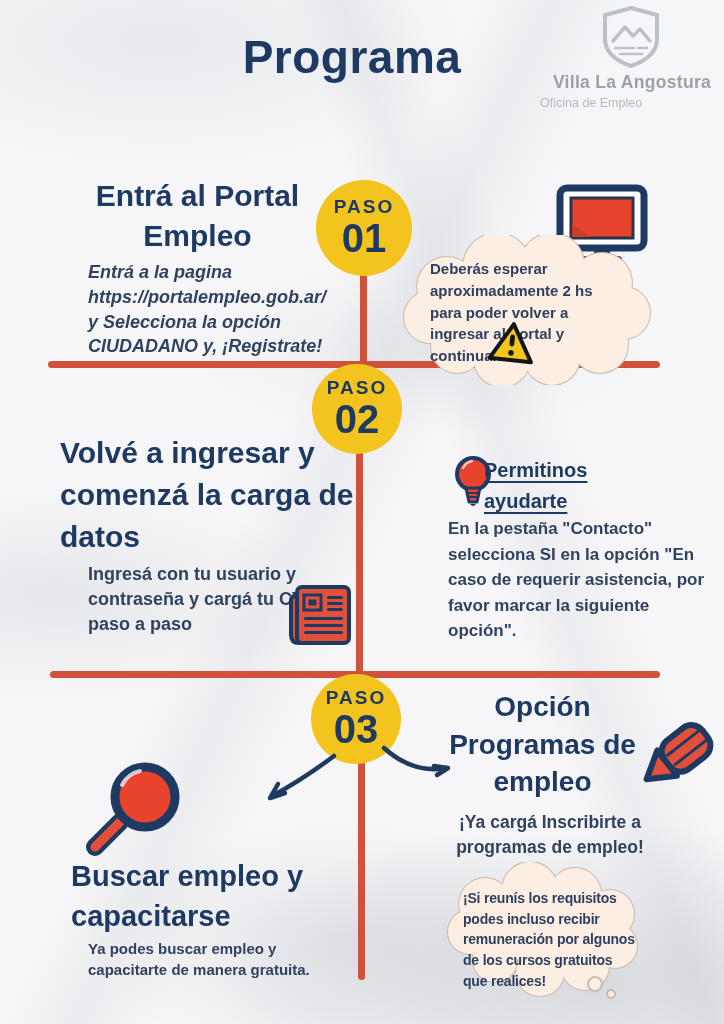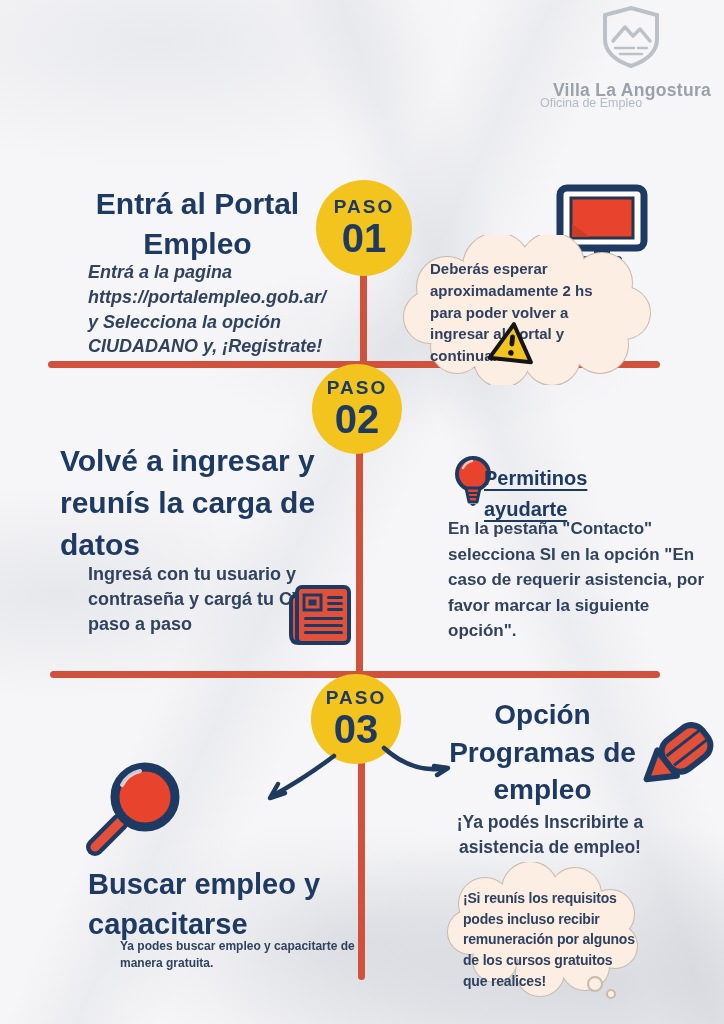--- a/index.html
+++ b/index.html
@@ -8,43 +8,44 @@
       radial-gradient(620px 260px at 82% 96%, rgba(138,146,160,.28), rgba(138,146,160,0) 62%),
       radial-gradient(420px 200px at 47% 92%, rgba(148,154,168,.18), transparent 60%),
       radial-gradient(420px 170px at 8% 58%, rgba(150,156,170,.16), transparent 62%),
       radial-gradient(380px 150px at 58% 34%, rgba(150,156,170,.12), transparent 60%),
       radial-gradient(520px 210px at 22% 4%, rgba(158,164,178,.15), transparent 60%),
       linear-gradient(115deg, transparent 40%, rgba(148,155,170,.11) 46%, transparent 53%),
       linear-gradient(70deg, transparent 60%, rgba(148,155,170,.10) 65%, transparent 72%),
       #f6f6f8;}
   .abs{position:absolute;}
   .title{font-size:46px;line-height:1.3;font-weight:800;letter-spacing:.5px;text-align:center;color:#1e3a63;}
-  .h1{font-weight:800;color:#1e3a63;margin-top:8px;}
+  .h1{font-weight:800;color:#1e3a63;}
   .body-txt{font-weight:600;color:#31425f;}
   .line{background:#d0523c;border-radius:4px;}
   .badge{border-radius:50%;background:#f2c41d;display:flex;flex-direction:column;align-items:center;justify-content:center;}
   .badge .lbl{font-size:19px;font-weight:800;letter-spacing:2px;color:#1e3a63;line-height:1;}
   .badge .num{font-size:40px;font-weight:800;color:#1e3a63;line-height:1.02;margin-top:2px;}
   .cloud-text{font-weight:600;color:#2f4160;}
-  .logo-name{font-size:17.5px;font-weight:700;color:#9aa1ab;text-align:center;letter-spacing:.3px;margin-top:8px;}
+  .logo-name{font-size:17.5px;font-weight:700;color:#9aa1ab;text-align:center;letter-spacing:.3px;}
   .logo-sub{font-size:12.5px;font-weight:400;color:#b5bac2;}
   .underlined{text-decoration:underline;text-underline-offset:4px;}
 </style>
 </head>
 <body>
 
 <div class="canvas">
 
   <div class="abs line" style="left:360px;top:270px;width:7px;height:98px;"></div>
   <div class="abs line" style="left:48px;top:361px;width:612px;height:7px;"></div>
   <div class="abs line" style="left:356px;top:450px;width:7px;height:228px;"></div>
   <div class="abs line" style="left:50px;top:671px;width:610px;height:7px;"></div>
   <div class="abs line" style="left:358px;top:760px;width:7px;height:220px;"></div>
 
   <div class="abs title" style="left:40px;top:28px;width:624px;">
+    <div>Programa</div>
   </div>
 
   <svg class="abs" style="left:598px;top:5px;" width="66" height="64" viewBox="0 0 66 64">
     <path d="M33 3 L59 10 V34 Q59 52 33 61 Q7 52 7 34 V10 Z" fill="none" stroke="#bcc1c9" stroke-width="4"></path>
     <path d="M15 36 L27 22 L35 31 L42 24 L52 36" fill="none" stroke="#bcc1c9" stroke-width="3.5" stroke-linejoin="round" stroke-linecap="round"></path>
     <path d="M17 43 H36 M40 43 H49 M22 49 H44" stroke="#bcc1c9" stroke-width="2.5" stroke-linecap="round"></path>
   </svg>
   <div class="abs logo-name" style="left:540px;top:72px;width:184px;">Villa La Angostura</div>
   <div class="abs logo-sub" style="left:540px;top:96px;width:184px;">Oficina de Empleo</div>
 
@@ -102,21 +103,21 @@
     <path d="M30 5 L56 50 L4 50 Z" fill="#f2c41d" stroke="#151515" stroke-width="5" stroke-linejoin="round"></path>
     <rect x="27" y="18" width="6" height="15" rx="3" fill="#151515"></rect>
     <circle cx="30" cy="41" r="3.5" fill="#151515"></circle>
   </svg>
 
   <div class="abs badge" style="left:312px;top:364px;width:90px;height:90px;">
     <span class="lbl">PASO</span>
     <span class="num">02</span>
   </div>
 
-  <div class="abs h1" style="left:60px;top:432px;width:330px;font-size:30px;line-height:1.4;">Volvé a ingresar y reunís la carga de datos</div>
+  <div class="abs h1" style="left:60px;top:432px;width:330px;font-size:30px;line-height:1.4;">Volvé a ingresar y comenzá la carga de datos</div>
   <div class="abs body-txt" style="left:88px;top:562px;width:240px;font-size:18px;line-height:1.4;">Ingresá con tu usuario y contraseña y cargá tu CV paso a paso</div>
 
   <svg class="abs" style="left:452px;top:454px;" width="42" height="60" viewBox="0 0 42 60">
     <circle cx="21" cy="20" r="16" fill="#e8432c" stroke="#1e3a63" stroke-width="4"></circle>
     <path d="M11 14 Q14 8 20 7" fill="none" stroke="#ffffff" stroke-width="2.5" stroke-linecap="round" opacity="0.7"></path>
     <path d="M14 34 L28 34 L25 48 L17 48 Z" fill="#e8432c" stroke="#1e3a63" stroke-width="3" stroke-linejoin="round"></path>
     <path d="M15.5 39 H26.5 M16.5 43 H25.5" stroke="#1e3a63" stroke-width="2"></path>
     <path d="M18 50 Q21 54 24 50 Z" fill="#1e3a63"></path>
   </svg>
 
@@ -137,21 +138,21 @@
         <rect x="19" y="50" width="39" height="3" rx="1.5"></rect>
     </g>
   </svg>
 
   <div class="abs badge" style="left:311px;top:674px;width:90px;height:90px;">
     <span class="lbl">PASO</span>
     <span class="num">03</span>
   </div>
 
   <div class="abs h1" style="left:420px;top:688px;width:245px;font-size:28px;line-height:1.34;text-align:center;">Opción Programas de empleo</div>
-  <div class="abs body-txt" style="left:430px;top:810px;width:240px;font-size:17.5px;line-height:1.45;text-align:center;">¡Ya podés  Inscribirte a asistencia de empleo!</div>
+  <div class="abs body-txt" style="left:430px;top:810px;width:240px;font-size:17.5px;line-height:1.45;text-align:center;">¡Ya cargá  Inscribirte a programas de empleo!</div>
 
   <svg class="abs" style="left:625px;top:712px;" width="95" height="90" viewBox="0 0 95 90">
     <g transform="rotate(-38 50 45)">
       <rect x="40" y="27" width="48" height="36" rx="14" fill="#e2503a" stroke="#1e3a63" stroke-width="6"></rect>
       <path d="M44 39 H86 M44 51 H86" stroke="#1e3a63" stroke-width="3"></path>
       <path d="M40 29 L14 45 L40 61 Z" fill="#e2503a" stroke="#1e3a63" stroke-width="6" stroke-linejoin="round"></path>
     </g>
   </svg>
 
   <svg class="abs" style="left:262px;top:752px;" width="80" height="60" viewBox="0 0 80 60">
@@ -163,22 +164,22 @@
     <path d="M56 24 L70 26 L59 33" fill="none" stroke="#1f3a5f" stroke-width="4.5" stroke-linecap="round" stroke-linejoin="round"></path>
   </svg>
 
   <svg class="abs" style="left:82px;top:755px;" width="105" height="105" viewBox="0 0 105 105">
     <path d="M38 67 L13 92" stroke="#1e3a63" stroke-width="18" stroke-linecap="round"></path>
     <path d="M38 67 L13 92" stroke="#e2503a" stroke-width="9" stroke-linecap="round"></path>
     <circle cx="63" cy="42" r="30" fill="#e8432c" stroke="#1e3a63" stroke-width="9"></circle>
     <path d="M40 30 A27 27 0 0 1 58 16" fill="none" stroke="#ffffff" stroke-width="4" stroke-linecap="round" opacity="0.75"></path>
   </svg>
 
-  <div class="abs h1" style="left:88px;top:856px;width:260px;font-size:29px;line-height:1.38;">Buscar empleo y capacitarse</div>
-  <div class="abs body-txt" style="left:88px;top:938px;width:250px;font-size:12px;line-height:1.42;margin-left:32px;">Ya podes buscar empleo y capacitarte de manera gratuita.</div>
+  <div class="abs h1" style="left:71px;top:856px;width:260px;font-size:29px;line-height:1.38;">Buscar empleo y capacitarse</div>
+  <div class="abs body-txt" style="left:88px;top:938px;width:250px;font-size:15px;line-height:1.42;">Ya podes buscar empleo y capacitarte de manera gratuita.</div>
 
   <svg class="abs" style="left:445px;top:862px;" width="200" height="140" viewBox="0 0 200 140">
     <g stroke="#c8bbae" stroke-width="2" fill="#fdeee3">
       <circle cx="40" cy="42" r="26"></circle>
         <circle cx="85" cy="28" r="28"></circle>
         <circle cx="130" cy="32" r="26"></circle>
       <circle cx="165" cy="52" r="24"></circle>
         <circle cx="170" cy="84" r="22"></circle>
         <circle cx="140" cy="104" r="24"></circle>
       <circle cx="95" cy="110" r="24"></circle>

